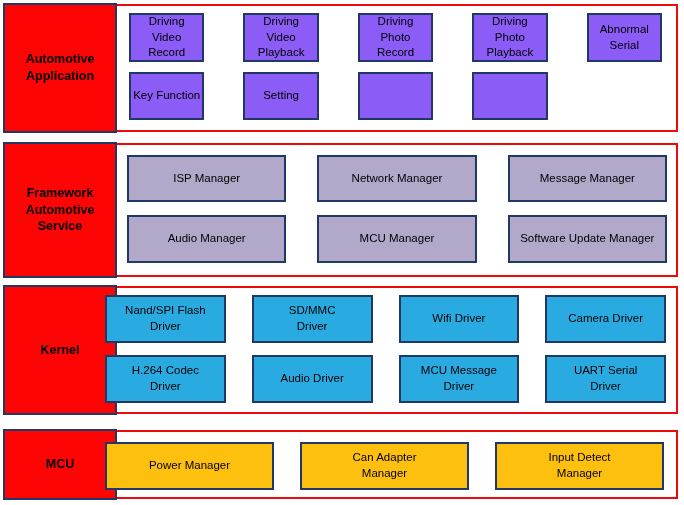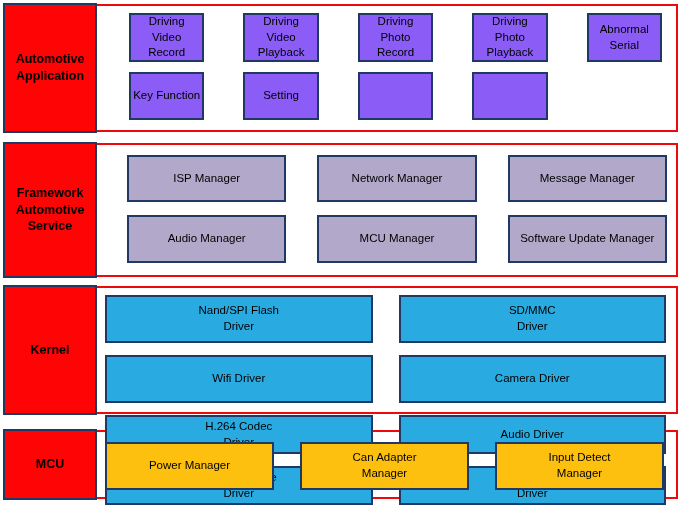--- a/index.html
+++ b/index.html
@@ -21,21 +21,21 @@
   .outline {
     position: absolute;
     left: 31px; right: 6px; top: 1px; bottom: 1px;
     border: 2px solid #ee0a0a;
     box-sizing: border-box;
     z-index: 1;
   }
   .label {
     position: absolute;
     left: 3px; top: 0; bottom: 0;
-    width: 94px;
+    width: 114px;
     background: #fe0404;
     border: 2px solid #1f3864;
     box-sizing: border-box;
     z-index: 2;
     display: flex;
     align-items: center;
     justify-content: center;
     text-align: center;
     font-weight: bold;
     font-size: 12.5px;
@@ -47,21 +47,21 @@
     display: grid;
     z-index: 2;
   }
   .boxes-1 { left: 103px; top: 10px; width: 559px;
              grid-template-columns: repeat(5, 1fr);
              grid-template-rows: 49px 48px; gap: 10px 13px; }
   .boxes-2 { left: 107px; top: 13px; width: 560px;
              grid-template-columns: repeat(3, 1fr);
              grid-template-rows: 47px 48px; gap: 13px 11px; }
   .boxes-3 { left: 105px; top: 10px; width: 561px;
-             grid-template-columns: repeat(2, 1fr);
+             grid-template-columns: repeat(4, 1fr);
              grid-template-rows: 48px 48px; gap: 12px 26px; }
   .boxes-4 { left: 105px; top: 13px; width: 559px;
              grid-template-columns: repeat(3, 1fr);
              grid-template-rows: 48px; gap: 26px; }
 
   .box {
     border: 2px solid #1f3864;
     box-sizing: border-box;
     display: flex;
     align-items: center;

